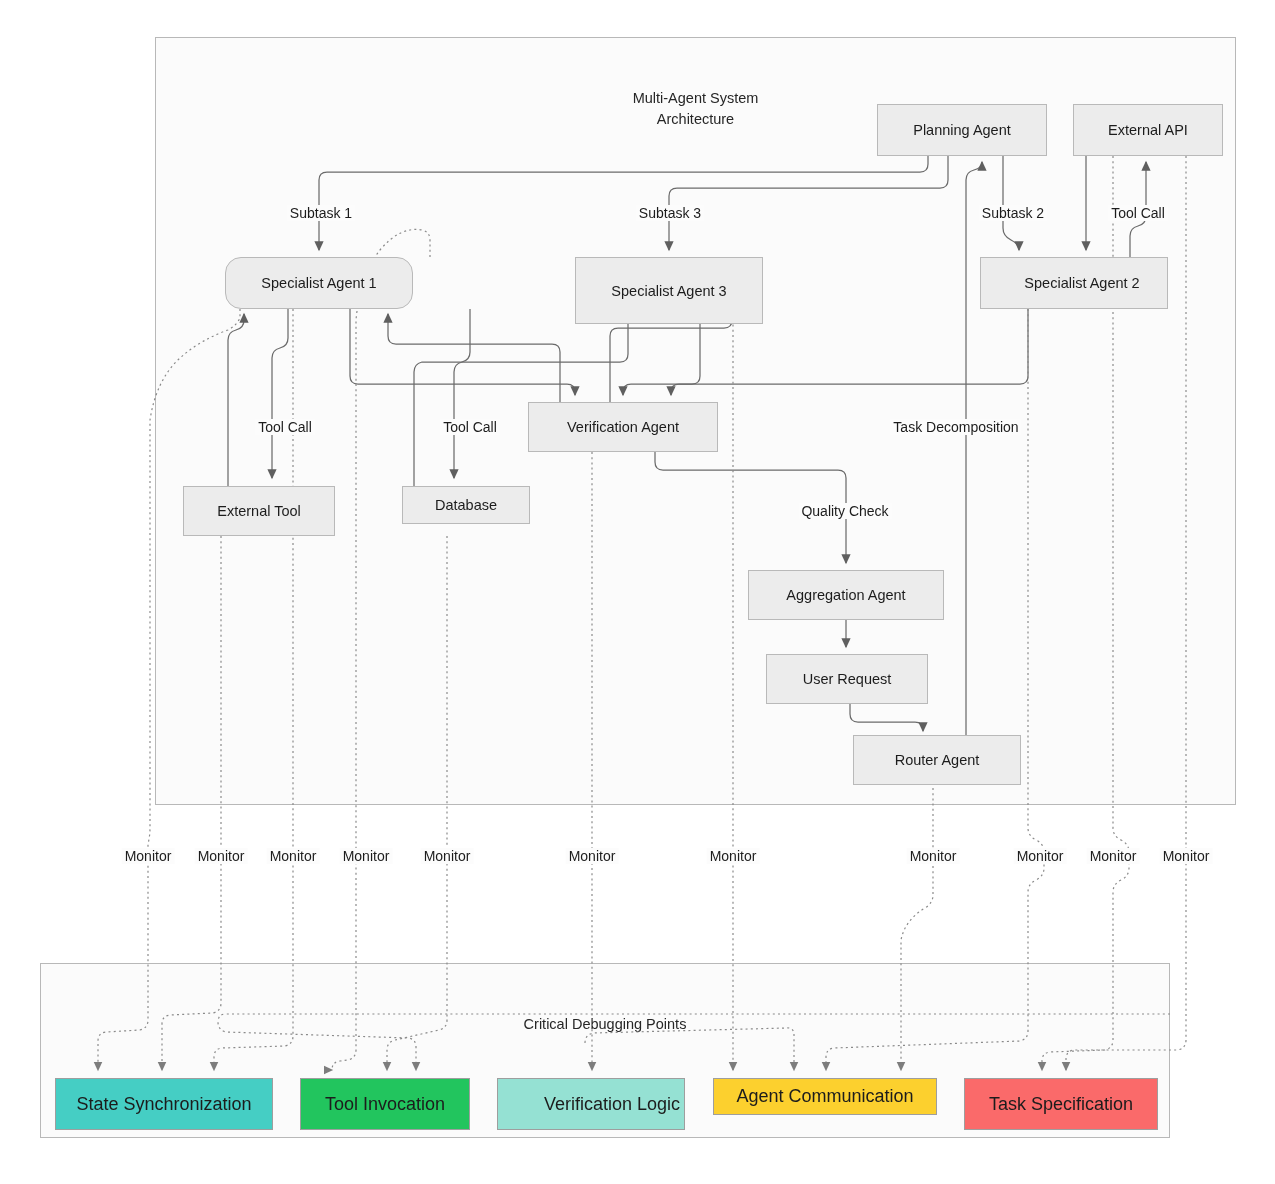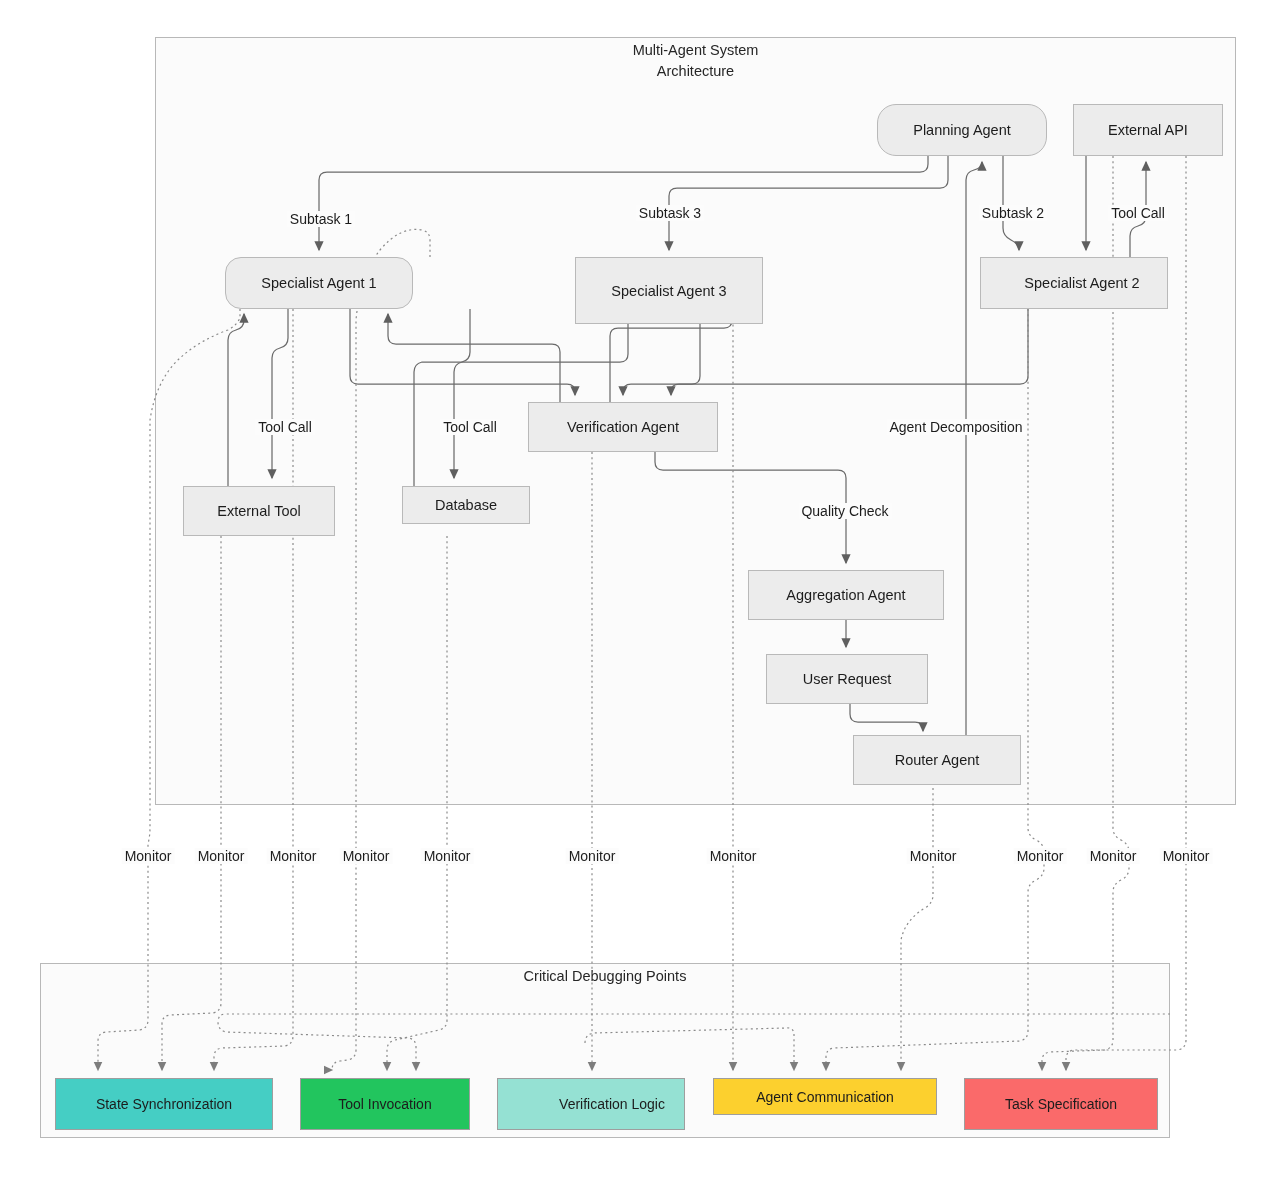--- a/index.html
+++ b/index.html
@@ -1,25 +1,25 @@
 <!DOCTYPE html>
 <html><head>
 <meta charset="utf-8">
 <style>
   html,body{margin:0;padding:0;background:#ffffff;}
   body{width:1275px;height:1184px;font-family:"Liberation Sans",sans-serif;position:relative;overflow:hidden;}
   #stage{position:absolute;left:0;top:0;width:1275px;height:1184px;}
   svg.edges{position:absolute;left:0;top:0;width:1275px;height:1184px;pointer-events:none;}
 
   .cluster{position:absolute;background:#fbfbfb;border:1.4px solid #b8b8b8;box-sizing:border-box;}
-  .cluster-title{position:absolute;font-size:14.5px;color:#262626;text-align:center;line-height:21px;white-space:pre-line;}
+  .cluster-title{position:absolute;font-size:14.5px;color:#262626;text-align:center;line-height:21px;white-space:pre-line;margin-top:48px;}
 
   .node{position:absolute;box-sizing:border-box;display:flex;align-items:center;justify-content:center;
         background:#ececec;border:1.3px solid #b9b9b9;font-size:14.5px;color:#1c1c1c;text-align:center;}
-  .leaf{border:1.3px solid #9e9e9e;color:#1c1c1c;font-size:14px;}
+  .leaf{border:1.3px solid #9e9e9e;color:#1c1c1c;font-size:18px;}
 
   .elabel{position:absolute;font-size:14px;color:#1c1c1c;background:#fcfcfc;padding:0 3px;white-space:nowrap;
           transform:translate(-50%,-50%);}
 </style>
 </head>
 <body>
 
 <div id="stage">
 
   <div class="cluster" style="left:155px;top:37px;width:1081px;height:768px;"></div>
@@ -113,45 +113,45 @@
       <path d="M1186,156 L1186,828 Q1186,836 1186,844 L1186,868 Q1186,876 1186,884 L1186,1040
                Q1186,1048 1178,1050 L1074,1050 Q1066,1051 1066,1059 L1066,1070"></path>
 
       <path d="M585,1043 Q585,1035 593,1033 L786,1028 Q794,1027 794,1035 L794,1070"></path>
 
       <path d="M1170,1014 L226,1014 Q218,1014 218,1022 L218,1022 Q218,1030 226,1032 L408,1038
                Q416,1039 416,1047 L416,1070"></path>
     </g>
   </svg>
 
-  <div class="node" style="left:877px;top:104px;width:170px;height:52px;border-radius:19px;">Planning Agent</div>
+  <div class="node" style="left:877px;top:104px;width:170px;height:52px;">Planning Agent</div>
   <div class="node" style="left:1073px;top:104px;width:150px;height:52px;">External API</div>
   <div class="node" style="left:225px;top:257px;width:188px;height:52px;border-radius:16px;">Specialist Agent 1</div>
   <div class="node" style="left:575px;top:257px;width:188px;height:67px;">Specialist Agent 3</div>
   <div class="node" style="left:980px;top:257px;width:188px;height:52px;padding-left:16px;">Specialist Agent 2</div>
   <div class="node" style="left:528px;top:402px;width:190px;height:50px;">Verification Agent</div>
   <div class="node" style="left:183px;top:486px;width:152px;height:50px;">External Tool</div>
   <div class="node" style="left:402px;top:486px;width:128px;height:38px;">Database</div>
   <div class="node" style="left:748px;top:570px;width:196px;height:50px;">Aggregation Agent</div>
   <div class="node" style="left:766px;top:654px;width:162px;height:50px;">User Request</div>
   <div class="node" style="left:853px;top:735px;width:168px;height:50px;">Router Agent</div>
 
   <div class="node leaf" style="left:55px;top:1078px;width:218px;height:52px;background:#45CEC4;">State Synchronization</div>
   <div class="node leaf" style="left:300px;top:1078px;width:170px;height:52px;background:#22c55e;">Tool Invocation</div>
   <div class="node leaf" style="left:497px;top:1078px;width:188px;height:52px;background:#95E1D3;padding-left:42px;">Verification Logic</div>
   <div class="node leaf" style="left:713px;top:1078px;width:224px;height:37px;background:#FCD02E;">Agent Communication</div>
   <div class="node leaf" style="left:964px;top:1078px;width:194px;height:52px;background:#FA6A6A;">Task Specification</div>
 
-  <div class="elabel" style="left:321px;top:219px;">Subtask 1</div>
+  <div class="elabel" style="left:321px;top:213px;">Subtask 1</div>
   <div class="elabel" style="left:670px;top:213px;">Subtask 3</div>
   <div class="elabel" style="left:1013px;top:213px;">Subtask 2</div>
   <div class="elabel" style="left:1138px;top:213px;">Tool Call</div>
   <div class="elabel" style="left:285px;top:427px;">Tool Call</div>
   <div class="elabel" style="left:470px;top:427px;">Tool Call</div>
-  <div class="elabel" style="left:956px;top:427px;">Agent Decomposition</div>
+  <div class="elabel" style="left:956px;top:427px;">Task Decomposition</div>
   <div class="elabel" style="left:845px;top:511px;">Quality Check</div>
 
   <div class="elabel" style="left:148px;top:856px;">Monitor</div>
   <div class="elabel" style="left:221px;top:856px;">Monitor</div>
   <div class="elabel" style="left:293px;top:856px;">Monitor</div>
   <div class="elabel" style="left:366px;top:856px;">Monitor</div>
   <div class="elabel" style="left:447px;top:856px;">Monitor</div>
   <div class="elabel" style="left:592px;top:856px;">Monitor</div>
   <div class="elabel" style="left:733px;top:856px;">Monitor</div>
   <div class="elabel" style="left:933px;top:856px;">Monitor</div>

